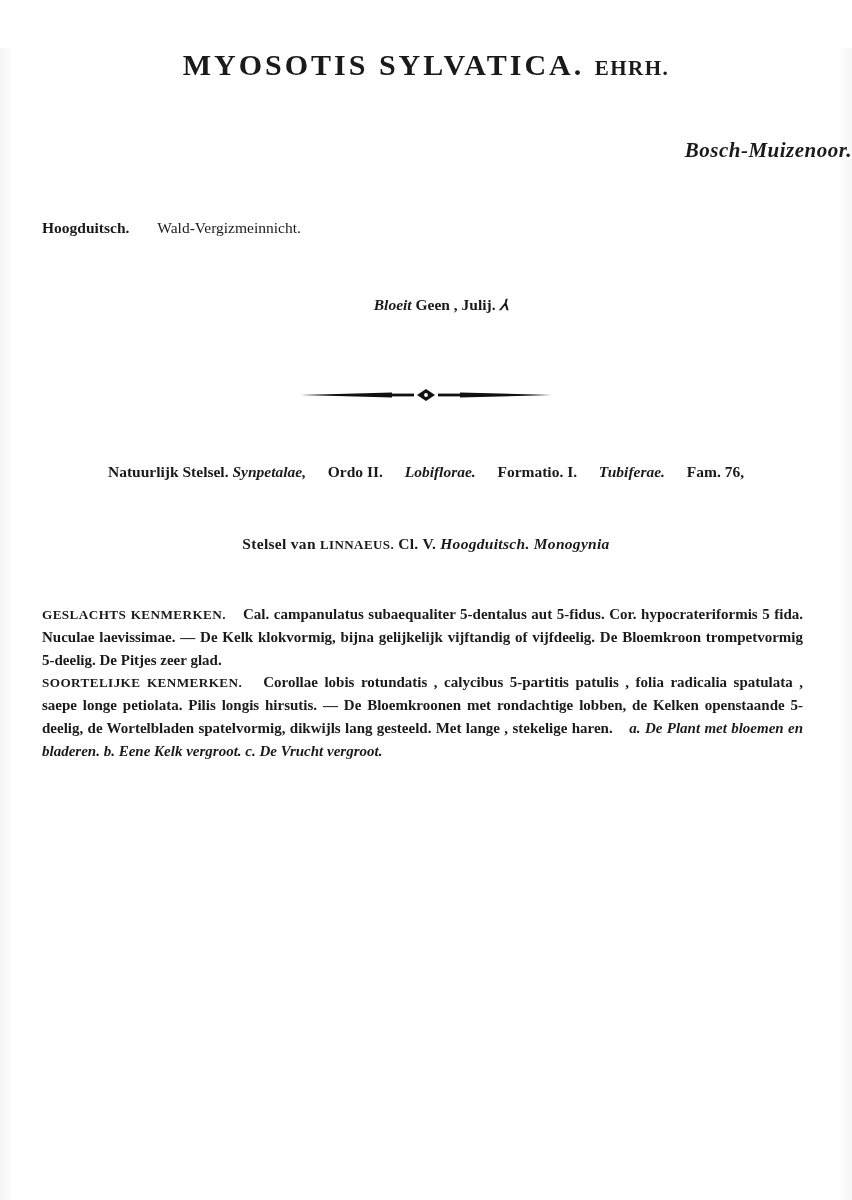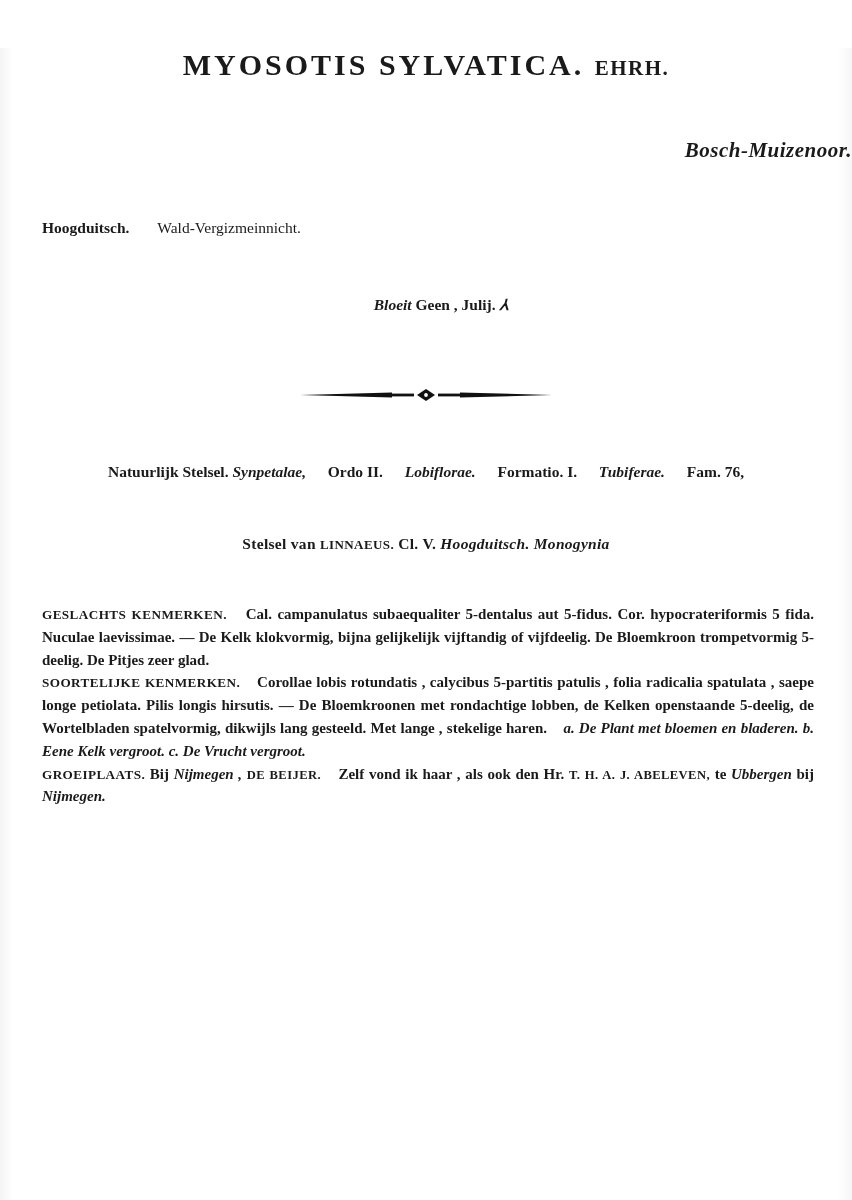--- a/index.html
+++ b/index.html
@@ -117,21 +117,21 @@
     font-size: 15.5px;
     font-weight: bold;
     letter-spacing: 0.3px;
   }
   .linnaeus-block i { font-style: italic; }
 
   
   .body-text {
     margin-top: 50px;
     margin-left: 42px;
-    margin-right: 38px;
+    margin-right: 49px;
     font-size: 15px;
     line-height: 1.52;
     text-align: justify;
     font-weight: bold;
   }
   .body-text p {
     margin: 0 0 0 0;
     text-indent: 0;
   }
   .para {
@@ -242,30 +242,17 @@
     <p class="para indent">
       <span class="lead">SOORTELIJKE KENMERKEN.</span>
       <span class="spacer-sm"></span>
       <span>Corollae lobis rotundatis , calycibus 5-partitis patulis , folia radicalia spatulata ,  saepe  longe  petiolata.    Pilis  longis  hirsutis.  —  De  Bloemkroonen  met  rondachtige  lobben,</span>
       <span>de Kelken openstaande 5-deelig, de Wortelbladen spatelvormig, dikwijls lang gesteeld. Met lange , stekelige haren.</span>
       <span class="spacer-sm"></span>
       <i>a. De Plant met bloemen en bladeren. b. Eene Kelk vergroot. c. De Vrucht vergroot.</i>
     </p>
 
 
-    <p class="para indent">
-      <span class="lead">GROEIPLAATS.</span>
-      <span>Bij</span>
-      <i>Nijmegen ,</i>
-      <span class="nm">DE BEIJER.</span>
-      <span class="spacer-sm"></span>
-      <span>Zelf vond ik haar , als ook den Hr.</span>
-      <span class="nm">T. H. A. J. ABELEVEN,</span>
-      <span>te</span>
-      <i>Ubbergen</i>
-      <span>bij</span>
-      <i>Nijmegen.</i>
-    </p>
 
 
   </div>
 
 </div>
 
 </body></html>

